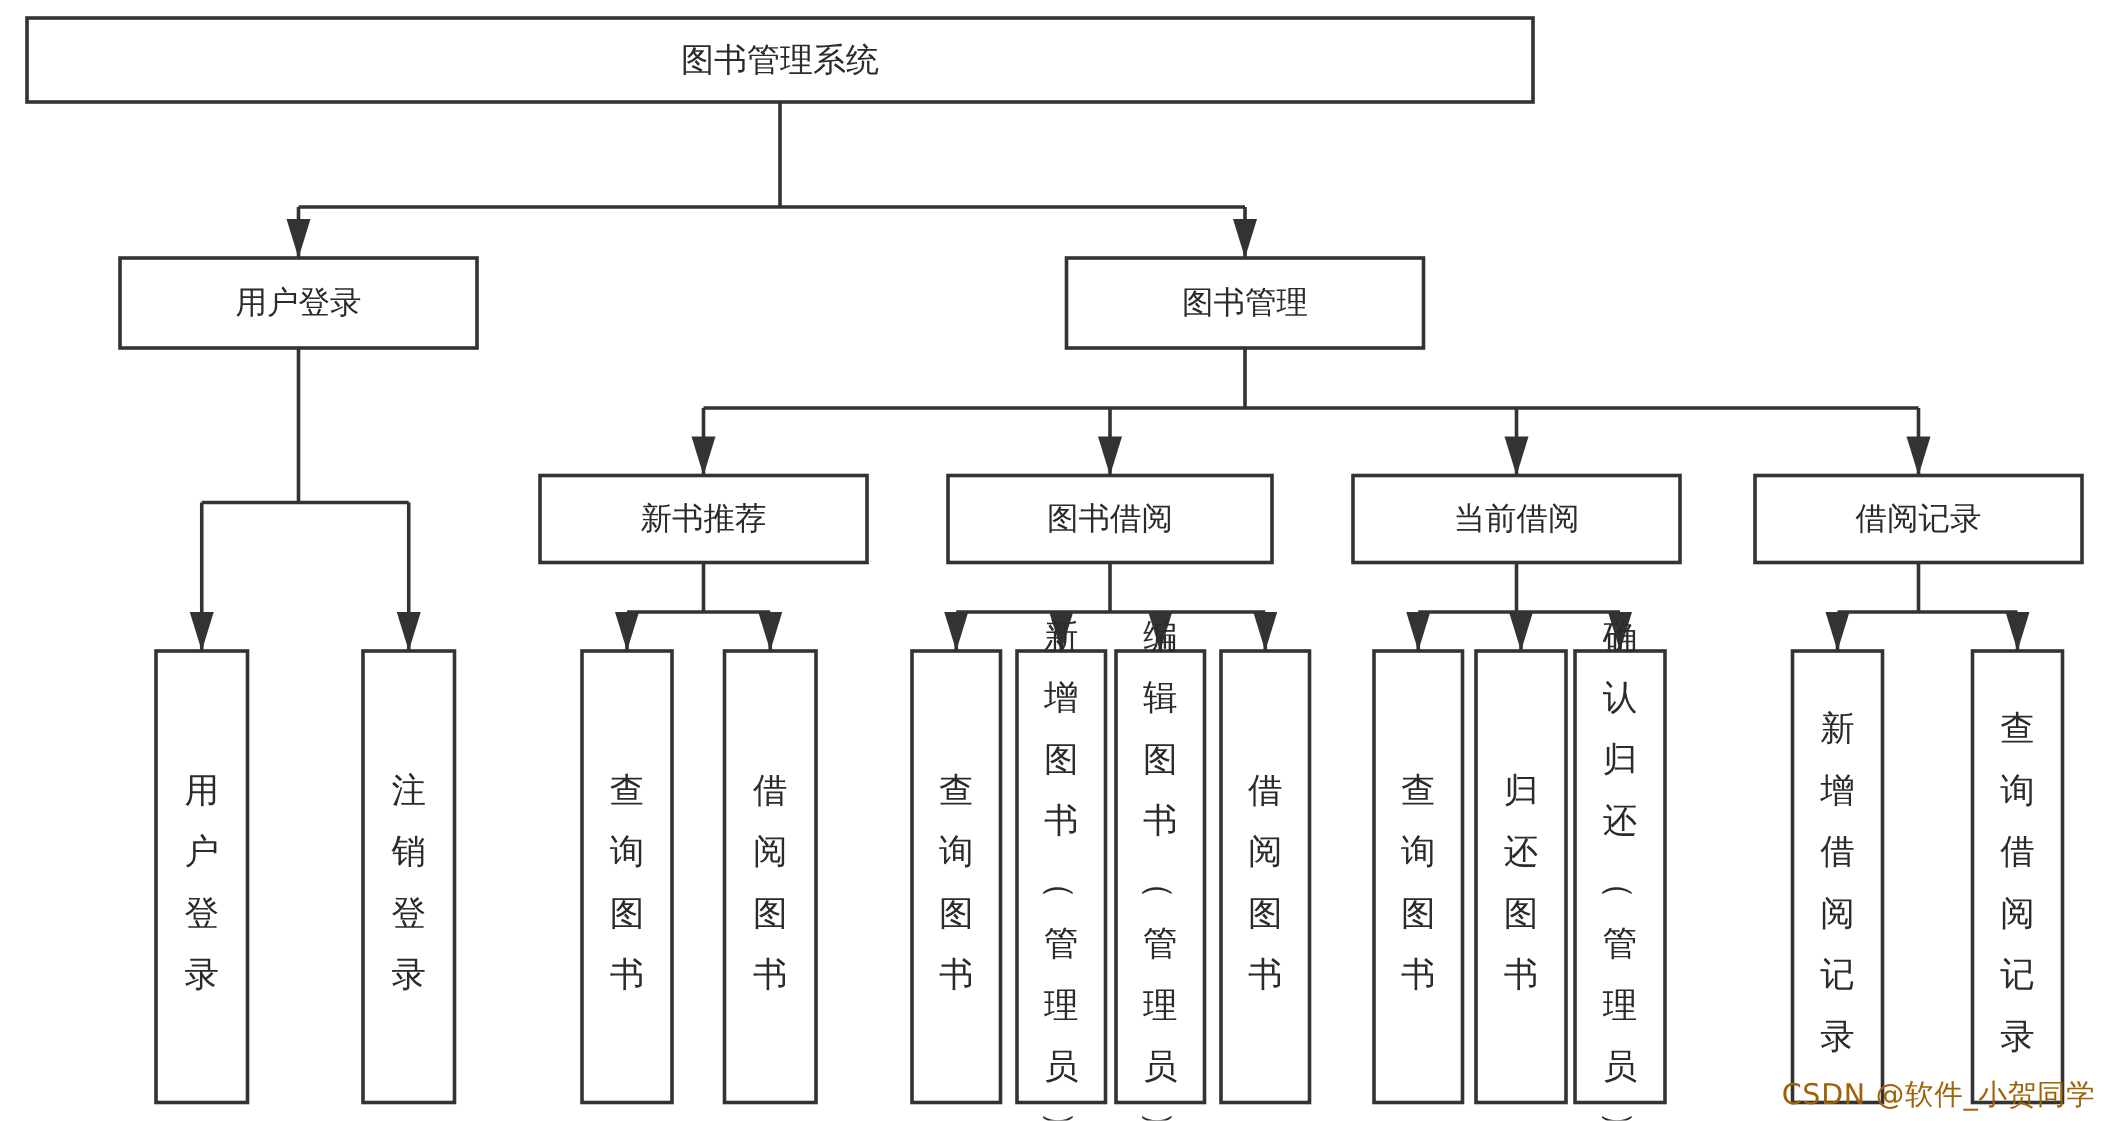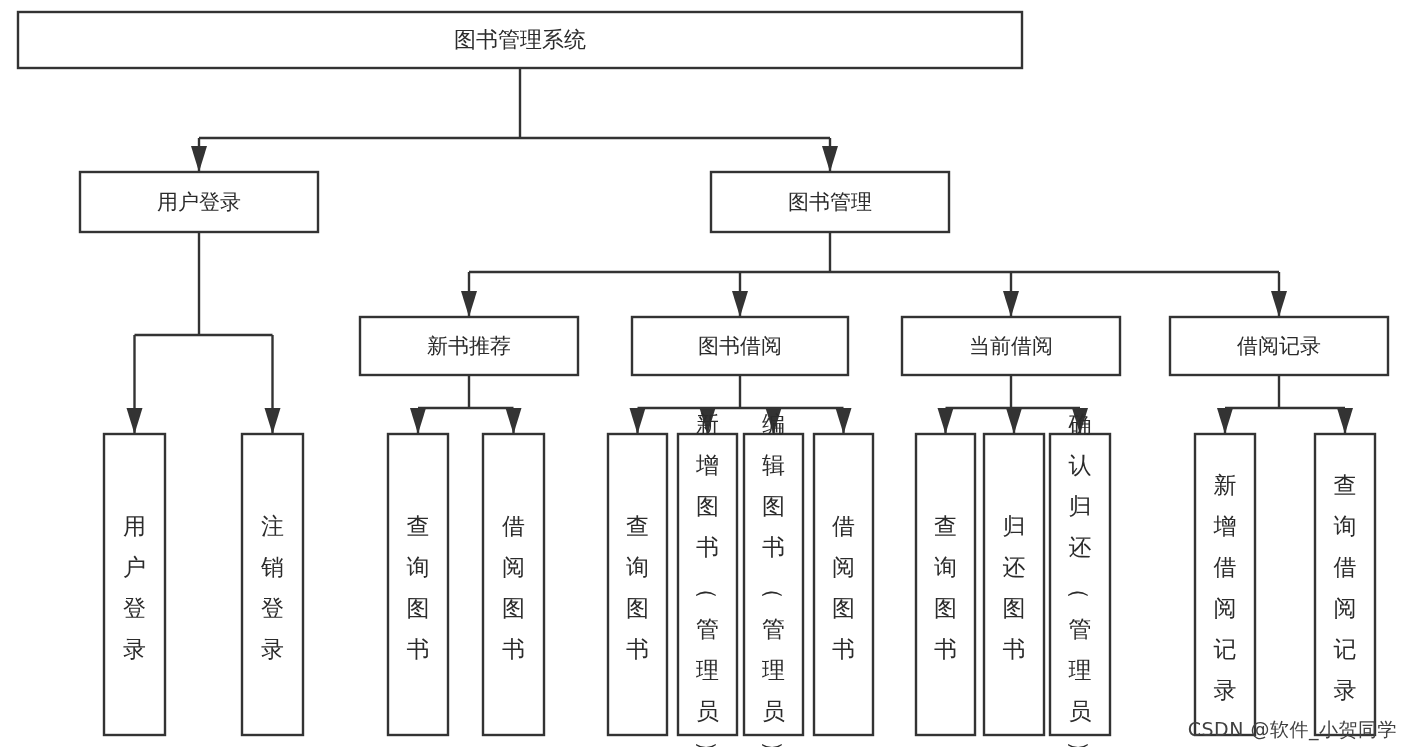--- a/index.html
+++ b/index.html
@@ -54,21 +54,21 @@
   .arrow-head {
     fill: #333333;
     stroke: none;
   }
   .watermark {
     position: absolute;
     right: 8px;
     bottom: 4px;
     font-family: "DejaVu Sans", "Liberation Sans", sans-serif;
     font-size: 19px;
-    color: #404040;
+    color: #a16207;
     letter-spacing: 0.5px;
     white-space: nowrap;
     pointer-events: none;
   }
 </style>
 </head>
 <body>
 
 <div id="diagram-root">
   <svg class="diagram" viewBox="0 0 1405 747" xmlns="http://www.w3.org/2000/svg">

